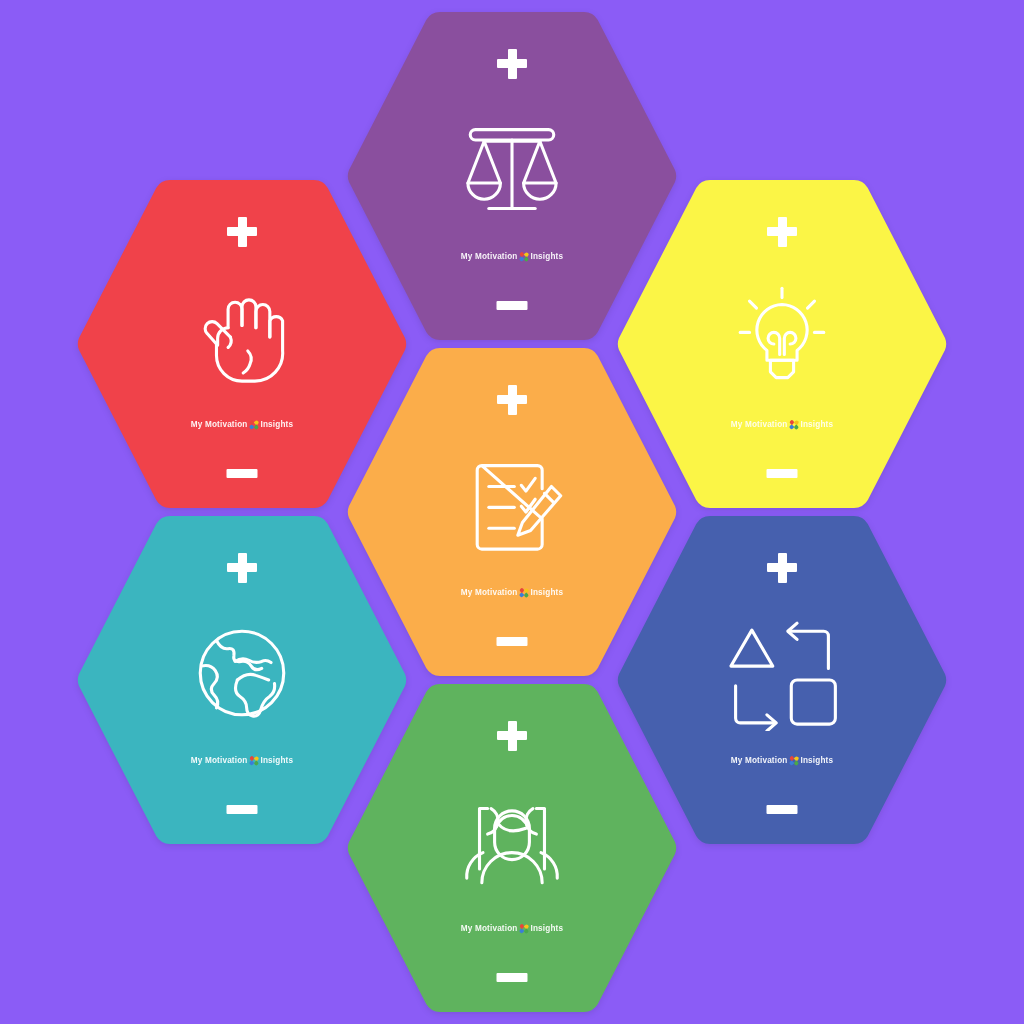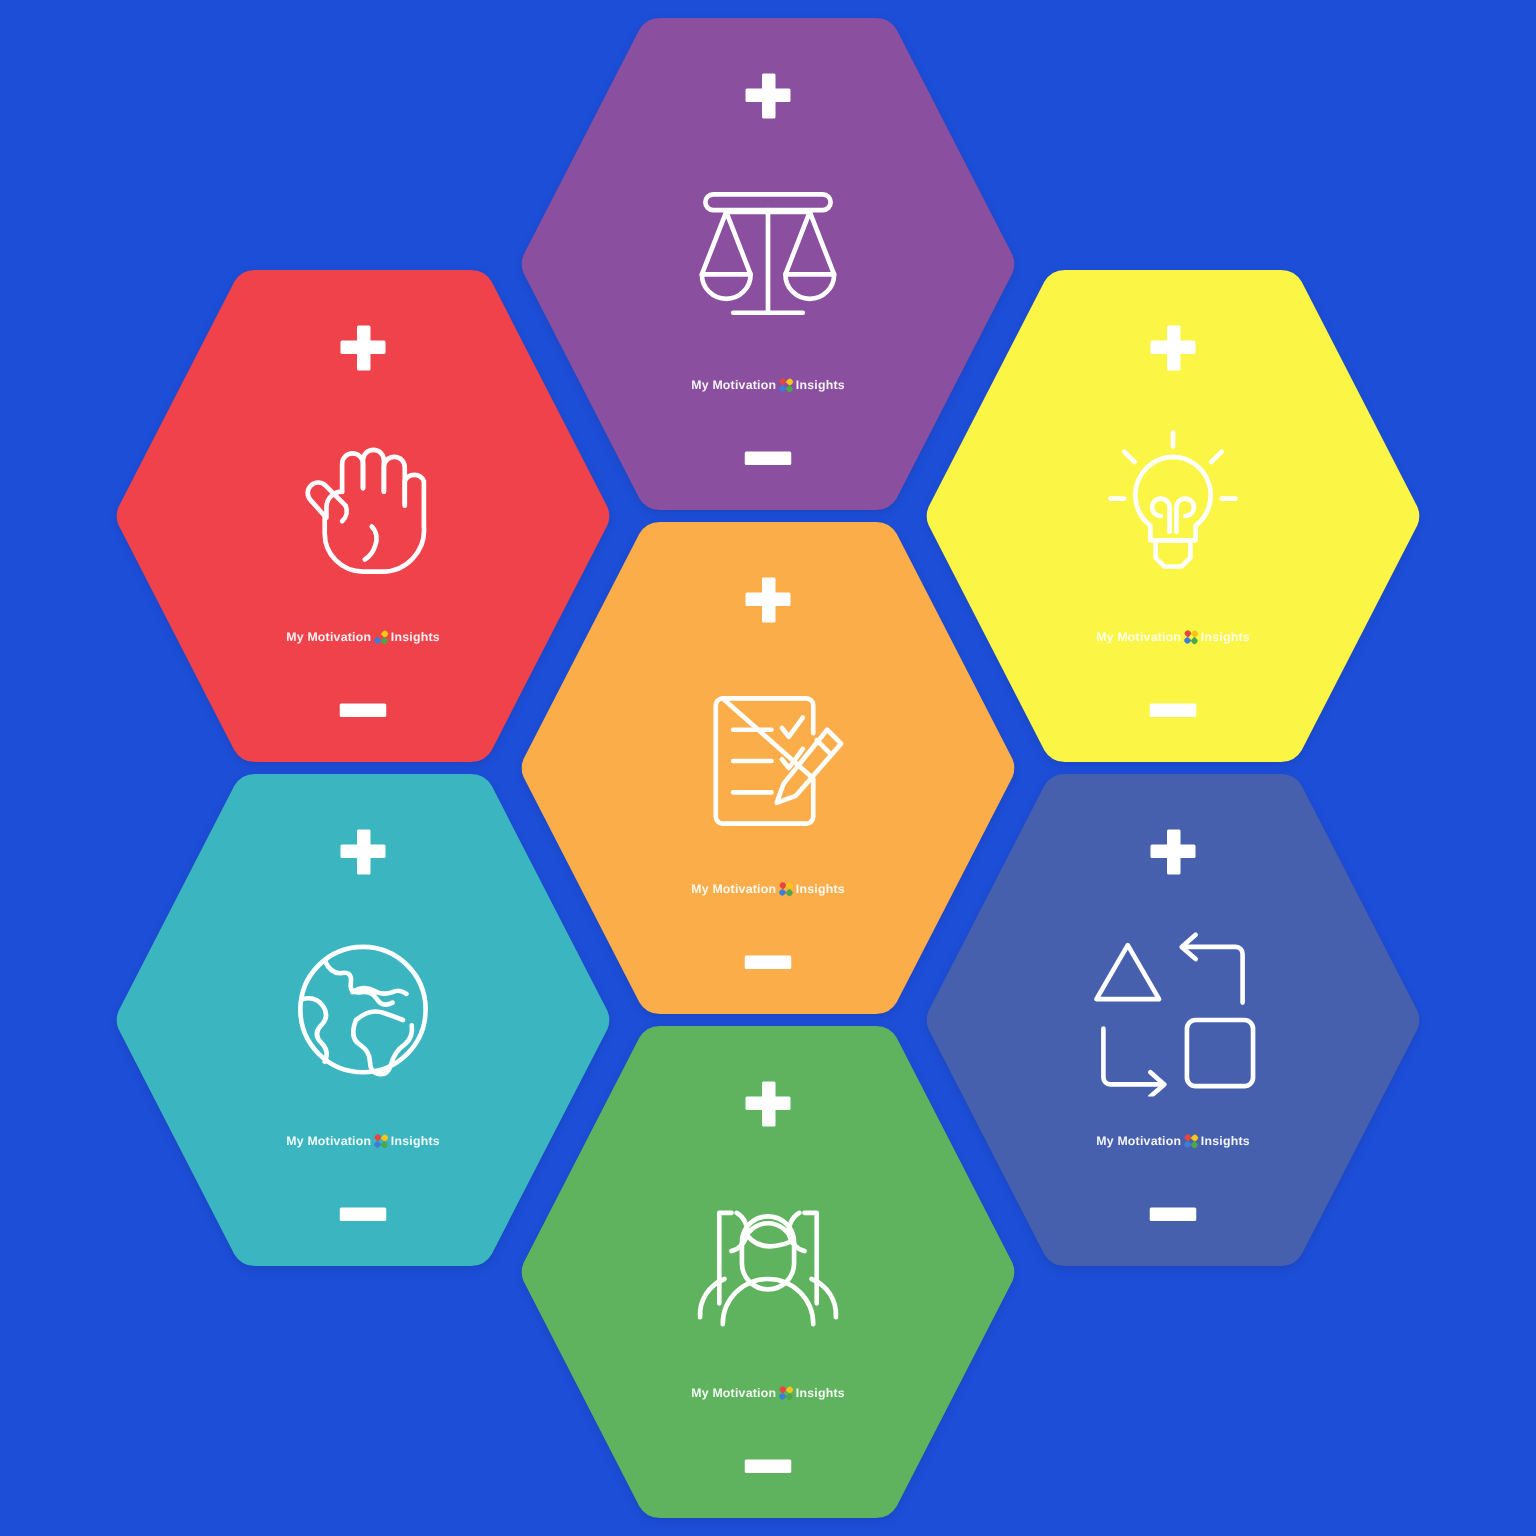--- a/index.html
+++ b/index.html
@@ -6,21 +6,21 @@
   html,body{margin:0;padding:0;}
   body{
     width:1024px;height:1024px;
     background:#ffffff;
     font-family:"Liberation Sans", sans-serif;
     overflow:hidden;
   }
   #stage{
     position:relative;
     width:1024px;height:1024px;
-    background:#1d4ed8;
+    background:#8b5cf6;
   }
 
   
   .hex{
     position:absolute;
     width:342px;height:336px;
     display:block;
     filter:drop-shadow(0 2px 3px rgba(0,0,0,0.10));
   }
   .hex-shape{

